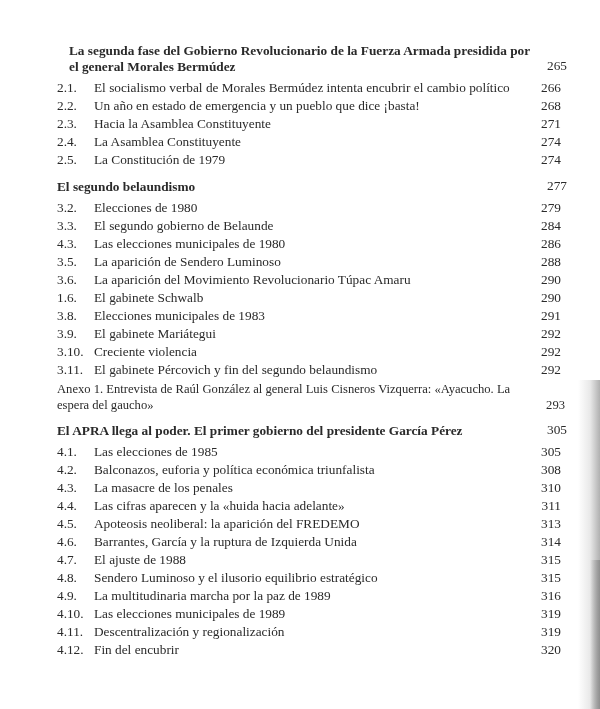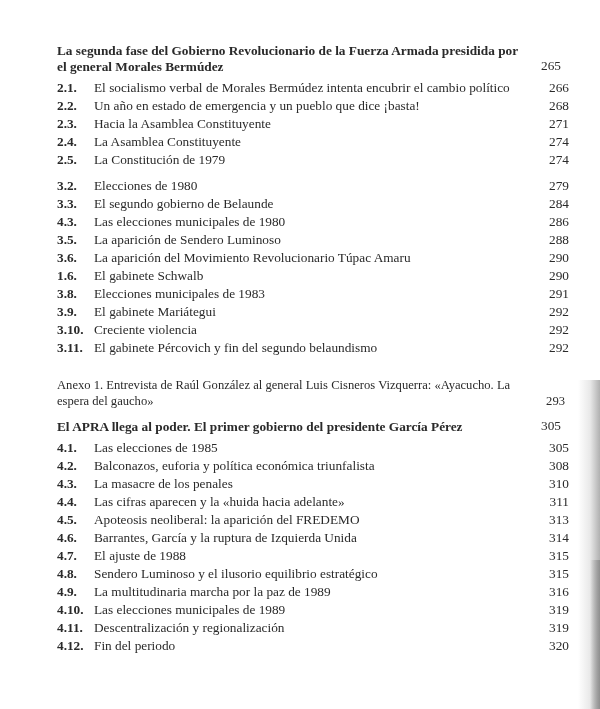--- a/index.html
+++ b/index.html
@@ -13,28 +13,28 @@
     position: absolute; right: 0; top: 380px; width: 22px; height: 329px;
     background: linear-gradient(to right, rgba(255,255,255,0) 0%, rgba(190,190,190,0.35) 55%, rgba(150,150,150,0.75) 100%);
     pointer-events: none;
   }
   .shadow2 {
     position: absolute; right: 0; top: 560px; width: 10px; height: 149px;
     background: linear-gradient(to right, rgba(150,150,150,0) 0%, rgba(120,120,120,0.6) 100%);
   }
   .toc { position: absolute; left: 57px; top: 43px; width: 520px; }
   .row { position: relative; font-size: 13.3px; line-height: 18px; height: 18px; white-space: nowrap; }
-  .row .num { display: inline-block; width: 37px; font-weight: bold; }
+  .row .num { display: inline-block; width: 37px; font-weight: normal; }
   .row .title { }
-  .row .page { position: absolute; right: 8px; top: 0; }
+  .row .page { position: absolute; right: 16px; top: 0; }
   .chapter { font-weight: bold; font-size: 13.3px; line-height: 16px; position: relative; margin-top: 6px; }
-  .chapter.first { margin-top: 0; }
+  .chapter.first { margin-top: 0; margin-left: 12px; }
   .chapter .title { display: block; width: 470px; white-space: normal; }
-  .chapter .page { position: absolute; right: 16px; bottom: 1px; font-weight: normal; }
-  .annex { position: relative; font-size: 12.6px; line-height: 16px; margin-top: 20px; }
+  .chapter .page { position: absolute; right: 10px; bottom: 1px; font-weight: normal; }
+  .annex { position: relative; font-size: 12.6px; line-height: 16px; margin-top: 2px; }
   .annex .title { display: block; width: 480px; white-space: normal; }
   .annex .page { position: absolute; right: 12px; bottom: 0; }
   .gap { height: 4px; }
 </style>
 </head>
 <body>
 
 <div class="shadow"></div>
 <div class="shadow2"></div>
 
@@ -43,20 +43,24 @@
       <span class="title">La segunda fase del Gobierno Revolucionario de la Fuerza Armada presidida por el general Morales Bermúdez</span>
       <span class="page">265</span>
     </div>
     <div class="gap"></div>
     <div class="row"><span class="num">2.1.</span><span class="title">El socialismo verbal de Morales Bermúdez intenta encubrir el cambio político</span><span class="page">266</span></div>
     <div class="row"><span class="num">2.2.</span><span class="title">Un año en estado de emergencia y un pueblo que dice ¡basta!</span><span class="page">268</span></div>
     <div class="row"><span class="num">2.3.</span><span class="title">Hacia la Asamblea Constituyente</span><span class="page">271</span></div>
     <div class="row"><span class="num">2.4.</span><span class="title">La Asamblea Constituyente</span><span class="page">274</span></div>
     <div class="row"><span class="num">2.5.</span><span class="title">La Constitución de 1979</span><span class="page">274</span></div>
     <div class="gap"></div>
+    <div class="chapter">
+      <span class="title">El segundo belaundismo</span>
+      <span class="page">277</span>
+    </div>
     <div class="gap"></div>
     <div class="row"><span class="num">3.2.</span><span class="title">Elecciones de 1980</span><span class="page">279</span></div>
     <div class="row"><span class="num">3.3.</span><span class="title">El segundo gobierno de Belaunde</span><span class="page">284</span></div>
     <div class="row"><span class="num">4.3.</span><span class="title">Las elecciones municipales de 1980</span><span class="page">286</span></div>
     <div class="row"><span class="num">3.5.</span><span class="title">La aparición de Sendero Luminoso</span><span class="page">288</span></div>
     <div class="row"><span class="num">3.6.</span><span class="title">La aparición del Movimiento Revolucionario Túpac Amaru</span><span class="page">290</span></div>
     <div class="row"><span class="num">1.6.</span><span class="title">El gabinete Schwalb</span><span class="page">290</span></div>
     <div class="row"><span class="num">3.8.</span><span class="title">Elecciones municipales de 1983</span><span class="page">291</span></div>
     <div class="row"><span class="num">3.9.</span><span class="title">El gabinete Mariátegui</span><span class="page">292</span></div>
     <div class="row"><span class="num">3.10.</span><span class="title">Creciente violencia</span><span class="page">292</span></div>
@@ -75,15 +79,15 @@
     <div class="row"><span class="num">4.2.</span><span class="title">Balconazos, euforia y política económica triunfalista</span><span class="page">308</span></div>
     <div class="row"><span class="num">4.3.</span><span class="title">La masacre de los penales</span><span class="page">310</span></div>
     <div class="row"><span class="num">4.4.</span><span class="title">Las cifras aparecen y la «huida hacia adelante»</span><span class="page">311</span></div>
     <div class="row"><span class="num">4.5.</span><span class="title">Apoteosis neoliberal: la aparición del FREDEMO</span><span class="page">313</span></div>
     <div class="row"><span class="num">4.6.</span><span class="title">Barrantes, García y la ruptura de Izquierda Unida</span><span class="page">314</span></div>
     <div class="row"><span class="num">4.7.</span><span class="title">El ajuste de 1988</span><span class="page">315</span></div>
     <div class="row"><span class="num">4.8.</span><span class="title">Sendero Luminoso y el ilusorio equilibrio estratégico</span><span class="page">315</span></div>
     <div class="row"><span class="num">4.9.</span><span class="title">La multitudinaria marcha por la paz de 1989</span><span class="page">316</span></div>
     <div class="row"><span class="num">4.10.</span><span class="title">Las elecciones municipales de 1989</span><span class="page">319</span></div>
     <div class="row"><span class="num">4.11.</span><span class="title">Descentralización y regionalización</span><span class="page">319</span></div>
-    <div class="row"><span class="num">4.12.</span><span class="title">Fin del periodo</span><span class="page">320</span></div>
+    <div class="row"><span class="num">4.12.</span><span class="title">Fin del encubrir</span><span class="page">320</span></div>
     <div class="gap"></div>
   </div>
 
 </body></html>

